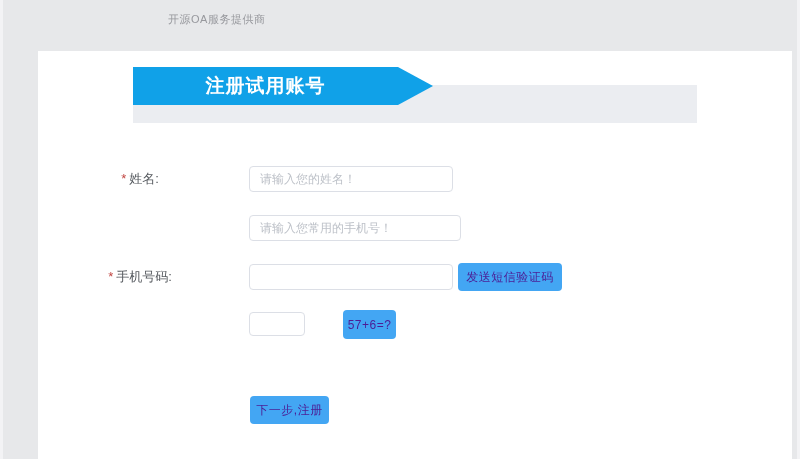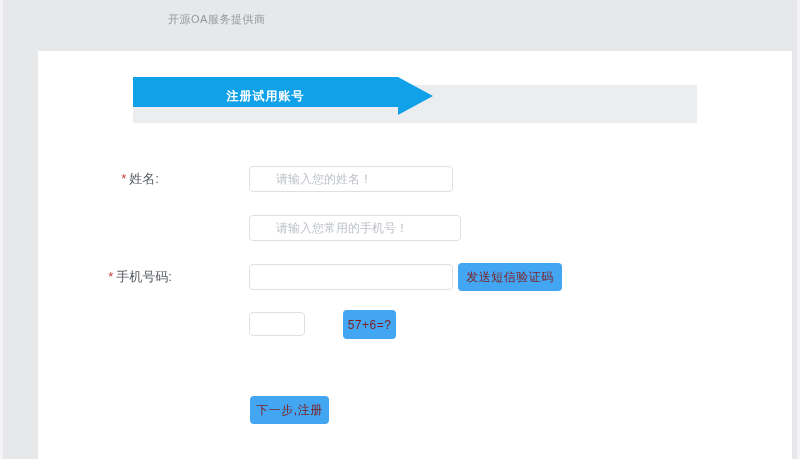--- a/index.html
+++ b/index.html
@@ -24,25 +24,25 @@
     width: 754px; height: 408px;
     background: var(--panel-bg, #ffffff);
   }
 
   .banner-strip {
     position: absolute; left: 95px; top: 34px;
     width: 564px; height: 38px;
     background: var(--banner-strip, #ebedf1);
   }
   .ribbon {
-    position: absolute; left: 95px; top: 26px;
-    width: 265px; height: 30px;
+    position: absolute; left: 95px; top: 16px;
+    width: 265px; height: 38px;
     background: var(--ribbon-blue, #10a1e8);
     color: #ffffff; text-align: center;
-    line-height: 38px; font-size: 12px; font-weight: bold;
+    line-height: 38px; font-size: 19px; font-weight: bold;
     letter-spacing: 1px;
   }
   .ribbon-arrow {
     position: absolute; left: 265px; top: 0;
     width: 0; height: 0;
     border-top: 19px solid transparent;
     border-bottom: 19px solid transparent;
     border-left: 35px solid var(--ribbon-blue, #10a1e8);
   }
 
@@ -50,30 +50,30 @@
     position: absolute; left: 0; width: 204px;
     text-align: center; font-size: 13px;
     color: var(--label-text, #55595e);
     white-space: nowrap;
   }
   .req { color: var(--required-red, #c14642); margin-right: 3px; font-size: 13px; }
 
   .field-input {
     position: absolute; box-sizing: border-box;
     border: 1px solid #dcdfe6; border-radius: 4px;
-    font-size: 12px; padding: 0 26px; color: #333;
+    font-size: 12px; padding: 0 10px; color: #333;
     outline: none; background: #ffffff;
     font-family: "Liberation Sans", sans-serif;
   }
   .field-input::placeholder { color: var(--placeholder-text, #bdc1c8); opacity: 1; }
 
   .btn {
     position: absolute; border: none; border-radius: 4px;
     background: var(--button-blue, #43a6f3);
-    color: #7f1d1d; font-size: 12px; cursor: pointer;
+    color: #4c1d95; font-size: 12px; cursor: pointer;
     font-family: "Liberation Sans", sans-serif;
     padding: 0; letter-spacing: 0.5px;
   }
 
   .lbl-1 { top: 115px; height: 26px; line-height: 26px; }
   .inp-1 { left: 211px; top: 115px; width: 204px; height: 26px; }
   .lbl-2 { top: 164px; height: 26px; line-height: 26px; }
   .inp-2 { left: 211px; top: 164px; width: 212px; height: 26px; }
   .lbl-3 { top: 213px; height: 26px; line-height: 26px; }
   .inp-3 { left: 211px; top: 213px; width: 204px; height: 26px; }

